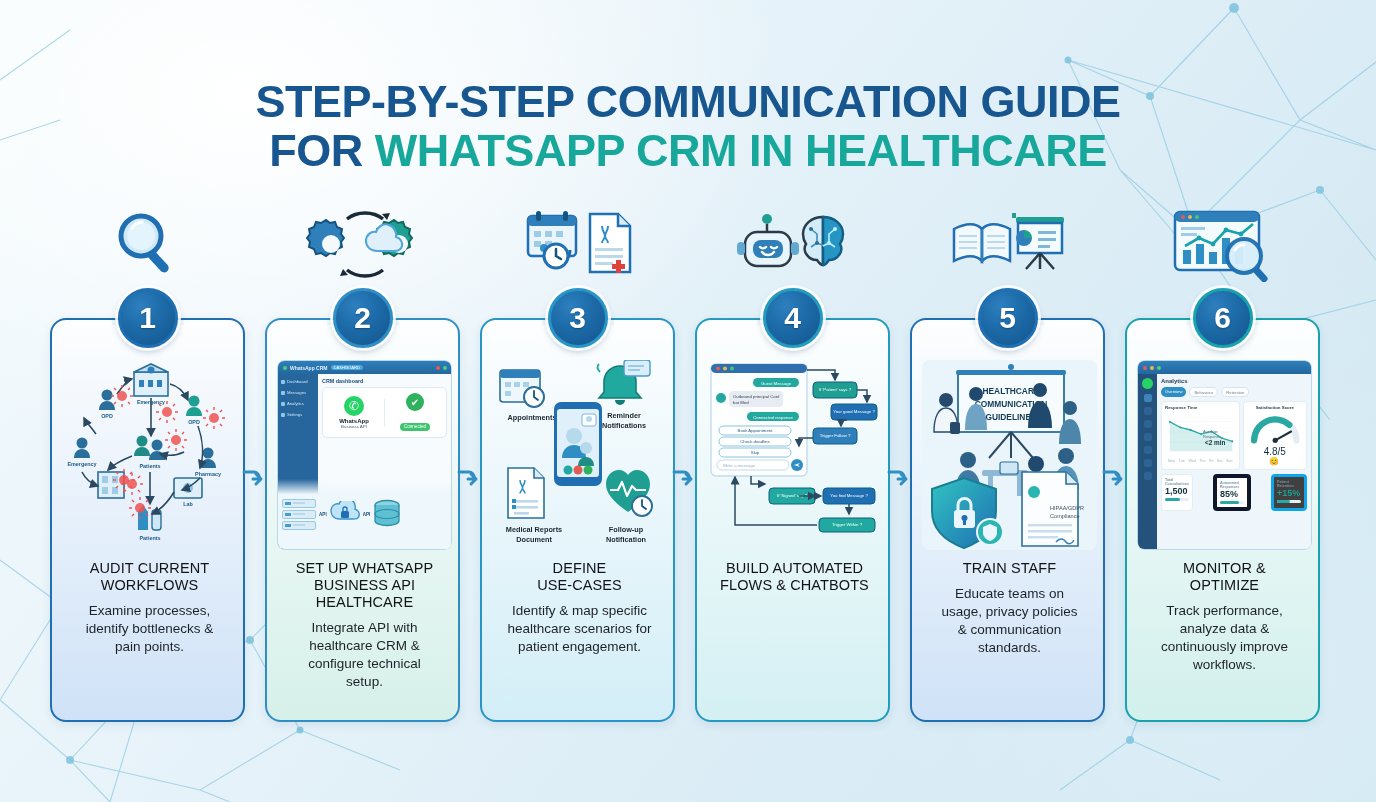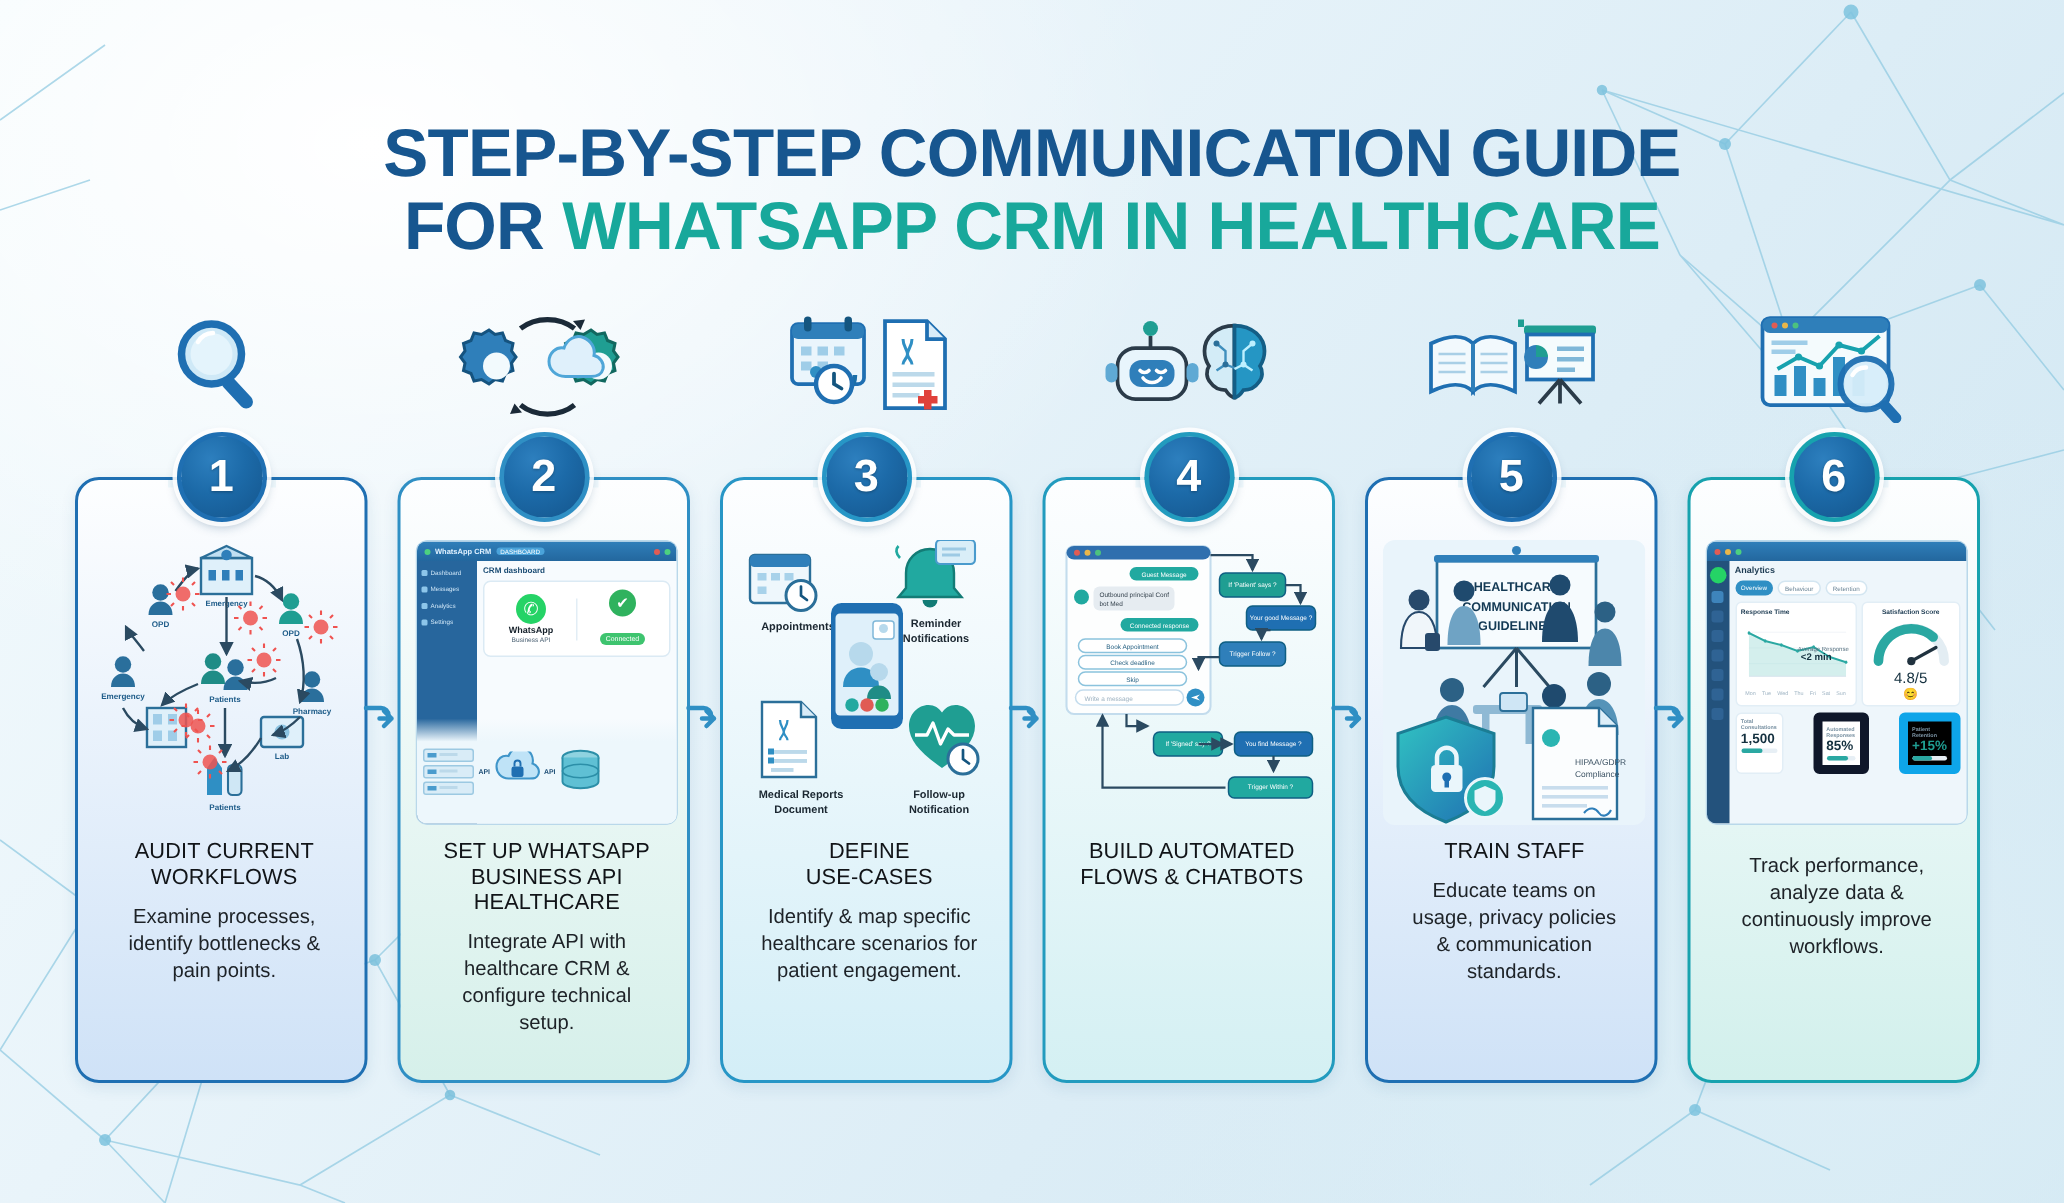--- a/index.html
+++ b/index.html
@@ -939,40 +939,42 @@
           </div>
         </div>
         <div style="display:flex;gap:20px;margin-top:4px">
           <div style="flex:1;background:#fff;border-radius:4px;padding:3px;border:1px solid #e2eef6">
             <div style="font-size:3.6px;color:#7b93a4;font-weight:bold">Total Consultations</div>
             <div style="font-size:9px;font-weight:bold;color:#14303f">1,500</div>
             <div style="height:3px;border-radius:2px;background:#e7eff5;margin-top:2px">
                       <div style="width:62%;height:100%;border-radius:2px;background:#2aa8a2"></div>
                     </div>
           </div>
-                  <div style="flex:1;background:#fff;border-radius:4px;padding:3px;border:6px solid #0f172a">
+                  <div style="flex:1;background:#fff;border-radius:4px;padding:3px;border:4px solid #0f172a">
             <div style="font-size:3.6px;color:#7b93a4;font-weight:bold">Automated Responses</div>
             <div style="font-size:9px;font-weight:bold;color:#14303f">85%</div>
             <div style="height:3px;border-radius:2px;background:#e7eff5;margin-top:2px">
                       <div style="width:78%;height:100%;border-radius:2px;background:#2aa8a2"></div>
                     </div>
           </div>
-                  <div style="flex:1;background:#000000;border-radius:4px;padding:3px;border:6px solid #0ea5e9">
+                  <div style="flex:1;background:#404040;border-radius:4px;padding:3px;border:3px solid #0ea5e9">
             <div style="font-size:3.6px;color:#7b93a4;font-weight:bold">Patient Retention</div>
             <div style="font-size:9px;font-weight:bold;color:#1f9e92">+15%</div>
             <div style="height:3px;border-radius:2px;background:#e7eff5;margin-top:2px">
                       <div style="width:55%;height:100%;border-radius:2px;background:#2aa8a2"></div>
                     </div>
           </div>
         </div>
       </div>
     </div>
   </div>
         </div>
       <div class="txtblock">
+        <div class="card-title">MONITOR &amp;
+OPTIMIZE</div>
         <div class="card-desc">Track performance,
 analyze data &amp;
 continuously improve
 workflows.</div>
       </div>
     </div>
     <div class="badge">6</div>
 
   </div>
   </div>

